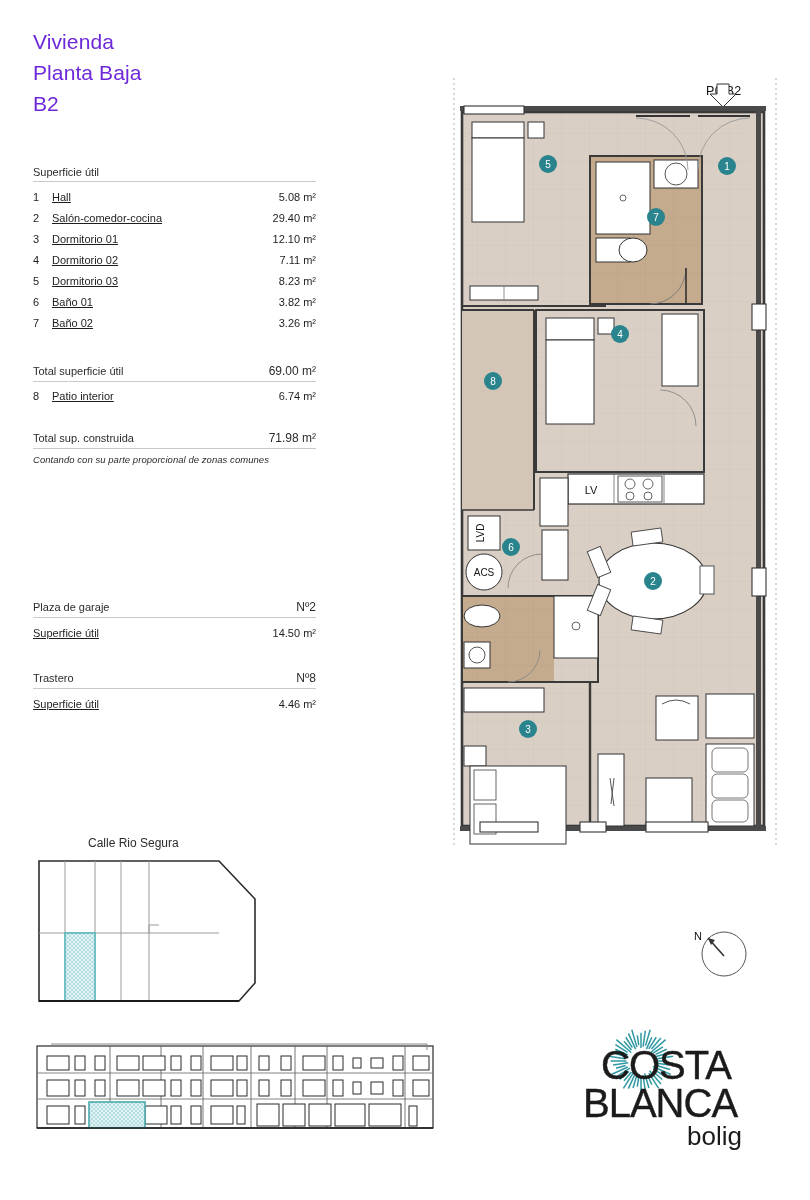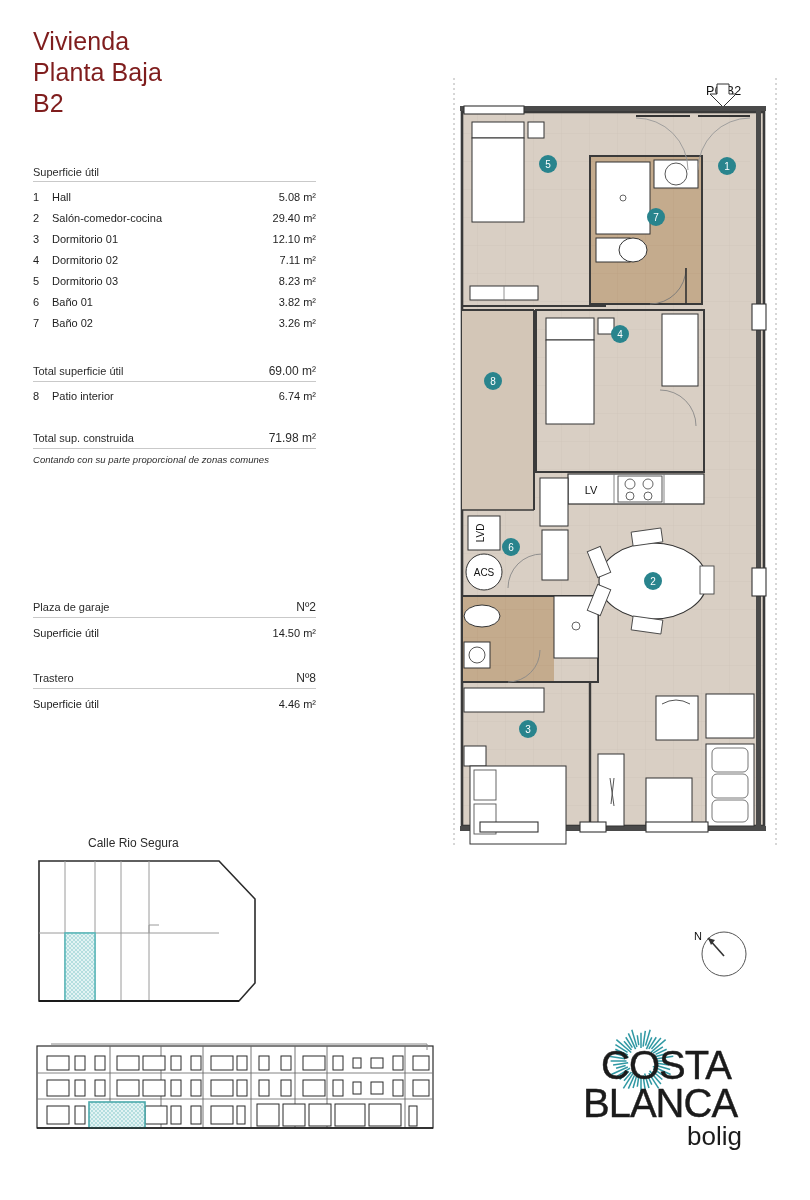--- a/index.html
+++ b/index.html
@@ -10,39 +10,39 @@
     font-family: "Liberation Sans", sans-serif;
     color:#1a1a1a;
     position:relative;
     overflow:hidden;
   }
   .page { position:relative; width:810px; height:1200px; }
 
   
   #title-block { position:absolute; left:33px; top:26px; }
   #title-block .tline {
-    font-size:25px; line-height:31px; font-weight:400; color:#7f1d1d;
+    font-size:21px; line-height:31px; font-weight:400; color:#6d28d9;
     letter-spacing:0.1px;
   }
 
   
   .tbl { position:absolute; left:33px; width:283px; }
   .sec-head {
     display:flex; justify-content:space-between; align-items:baseline;
     font-size:11px; color:#2b2b2b; padding-bottom:3px;
     border-bottom:1px solid #c9c9c9;
   }
   .sec-head .r { font-size:12px;text-align:right; }
   .rowlist { margin-top:9px; }
   .row {
     display:flex; align-items:baseline;
     font-size:11px; color:#1e1e1e; height:21px;
   }
   .row .num { width:19px; flex:0 0 19px; }
-  .row .nm  { flex:1 1 auto; }
+  .row .nm  { flex:1 1 auto;text-decoration:underline; }
   .row .val { text-align:right; white-space:nowrap;padding-left:12px; }
   .note { font-size:9.5px; color:#2b2b2b; margin-top:5px; letter-spacing:0.05px;font-style:italic;}
 
   
   #site-plan { position:absolute; left:33px; top:855px; width:270px; height:160px; }
   #site-street-top {
     position:absolute; left:88px; top:836px;
     font-size:12px; color:#2b2b2b;
   }
   #site-street-right {

